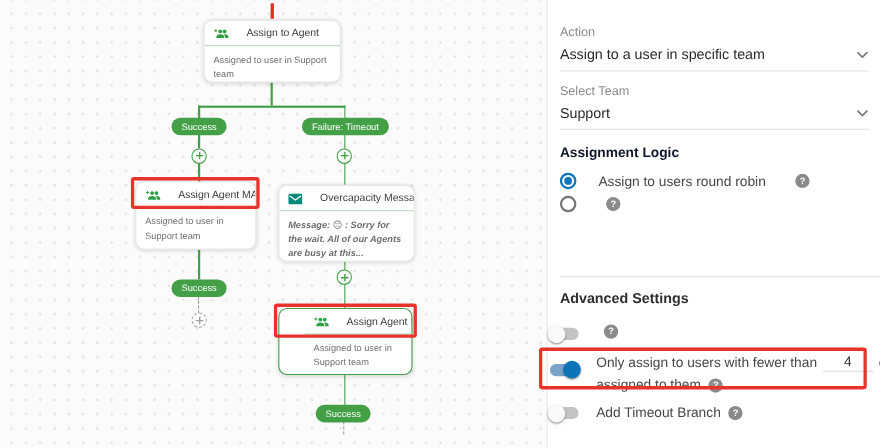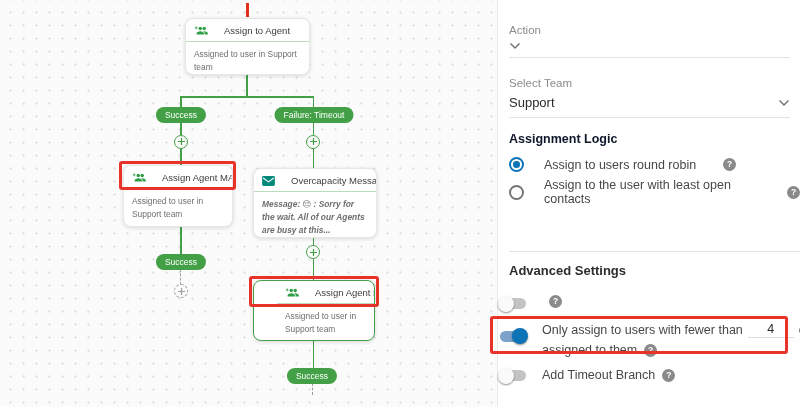--- a/index.html
+++ b/index.html
@@ -203,20 +203,21 @@
 
     <div class="vline" style="left:312.5px; top:341px; height:27px;"></div>
     <div class="pill" style="left:312px; top:368px;">Success</div>
     <div class="vline dash" style="left:311.5px; top:383px; height:12px;"></div>
   </div>
 
   <div class="panel">
 
     <div class="p-abs field-label" style="top:24px;">Action</div>
     <div class="field-row" style="top:42px;">
+      <span>Assign to a user in specific team</span>
       <svg width="12" height="8" viewBox="0 0 12 8">
         <path d="M1.5 1.5 6 6l4.5-4.5" stroke="#757575" stroke-width="1.5" fill="none"></path>
       </svg>
     </div>
 
     <div class="p-abs field-label" style="top:77px;">Select Team</div>
     <div class="field-row" style="top:95px;">
       <span>Support</span>
       <svg width="12" height="8" viewBox="0 0 12 8">
         <path d="M1.5 1.5 6 6l4.5-4.5" stroke="#757575" stroke-width="1.5" fill="none"></path>
@@ -225,21 +226,20 @@
 
     <div class="p-abs section-label" style="top:132px;">Assignment Logic</div>
 
     <div class="radio-row" style="top:157px;">
       <span class="radio sel"></span>
       <span>Assign to users round robin</span>
       <span class="help">?</span>
     </div>
     <div class="radio-row" style="top:178px;">
       <span class="radio unsel"></span>
-      <span>Assign to the user with least open contacts</span>
       <span class="help">?</span>
     </div>
 
     <div style="position:absolute; left:11px; right:0; top:251px; height:1px; background:#e3e3e3;"></div>
 
     <div class="p-abs section-label bold" style="top:263px;">Advanced Settings</div>
 
     <div class="toggle-row" style="top:295px;">
       <span class="switch">
           <span class="track"></span>

